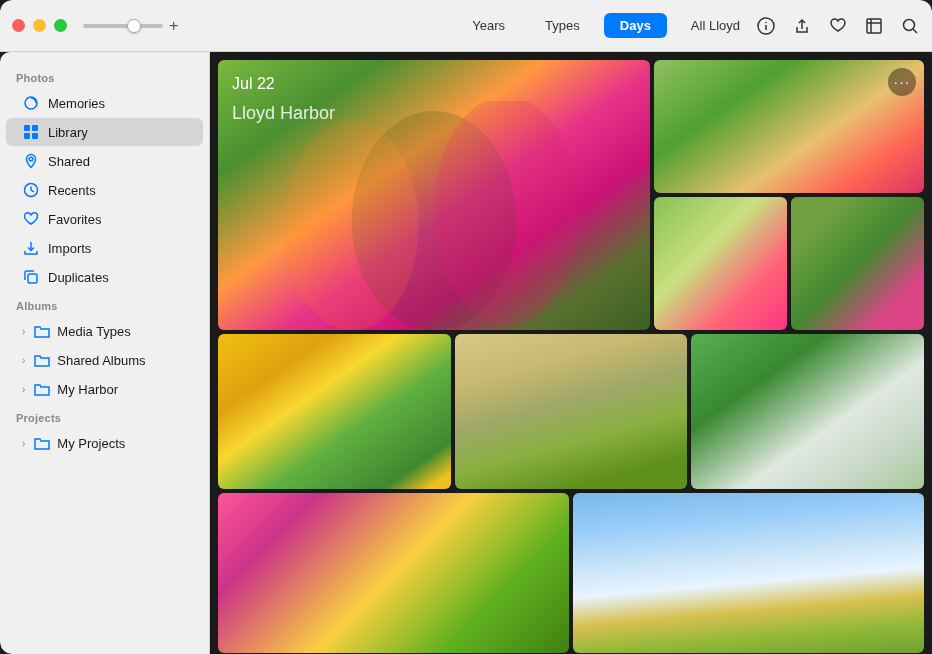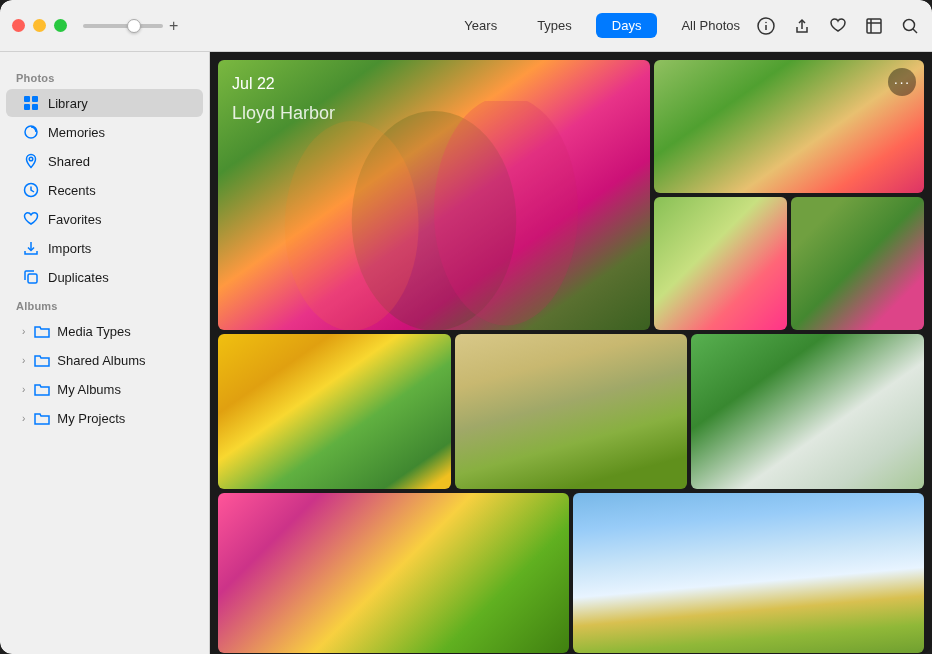--- a/index.html
+++ b/index.html
@@ -97,21 +97,21 @@
       font-size: 13px;
       color: #333;
       cursor: pointer;
       border-radius: 6px;
       font-weight: 400;
     }
 
     .nav-tab.active {
       background: #007aff;
       color: white;
-      font-weight: 400;
+      font-weight: 700;
     }
 
     .toolbar-icons {
       display: flex;
       align-items: center;
       gap: 16px;
       margin-left: auto;
     }
 
     .toolbar-icon {
@@ -123,20 +123,21 @@
       cursor: pointer;
       color: #333;
       font-size: 16px;
     }
 
     
     .main-content {
       display: flex;
       flex: 1;
       overflow: hidden;
+      border-radius: 10px;
     }
 
     
     .sidebar {
       width: 210px;
       background: #f0f0f0;
       border-right: 1px solid #d0d0d0;
       padding: 12px 0;
       flex-shrink: 0;
       overflow-y: auto;
@@ -285,21 +286,21 @@
       <div class="zoom-slider">
         <div class="zoom-thumb"></div>
       </div>
       <span class="zoom-plus">+</span>
     </div>
 
     <div class="nav-tabs">
       <div class="nav-tab">Years</div>
       <div class="nav-tab">Types</div>
       <div class="nav-tab active">Days</div>
-      <div class="nav-tab">All Photos</div>
+      <div class="nav-tab">All Lloyd</div>
     </div>
 
     <div class="toolbar-icons">
       <div class="toolbar-icon">
         <svg width="18" height="18" viewBox="0 0 18 18" fill="none" stroke="#333" stroke-width="1.5">
           <circle cx="9" cy="9" r="8"></circle>
           <line x1="9" y1="8" x2="9" y2="13"></line>
           <circle cx="9" cy="5.5" r="0.8" fill="#333" stroke="none"></circle>
         </svg>
       </div>
@@ -329,42 +330,42 @@
         </svg>
       </div>
     </div>
   </div>
 
   <div class="main-content">
 
     <div class="sidebar">
       <div class="sidebar-section-label">Photos</div>
 
+      <div class="sidebar-item">
+        <div class="sidebar-item-icon blue-icon">
+          <svg width="16" height="16" viewBox="0 0 16 16" fill="none" stroke="#007aff" stroke-width="1.5">
+            <circle cx="8" cy="8" r="6"></circle>
+            <path d="M8,3 A5,5 0 0,1 13,8" stroke-width="1.5"></path>
+          </svg>
+        </div>
+        <span class="sidebar-item-label">Memories</span>
+      </div>
+
       <div class="sidebar-item active">
         <div class="sidebar-item-icon blue-icon">
           <svg width="16" height="16" viewBox="0 0 16 16" fill="#007aff">
             <rect x="1" y="1" width="6" height="6" rx="1"></rect>
             <rect x="9" y="1" width="6" height="6" rx="1"></rect>
             <rect x="1" y="9" width="6" height="6" rx="1"></rect>
             <rect x="9" y="9" width="6" height="6" rx="1"></rect>
           </svg>
         </div>
         <span class="sidebar-item-label">Library</span>
       </div>
 
-      <div class="sidebar-item">
-        <div class="sidebar-item-icon blue-icon">
-          <svg width="16" height="16" viewBox="0 0 16 16" fill="none" stroke="#007aff" stroke-width="1.5">
-            <circle cx="8" cy="8" r="6"></circle>
-            <path d="M8,3 A5,5 0 0,1 13,8" stroke-width="1.5"></path>
-          </svg>
-        </div>
-        <span class="sidebar-item-label">Memories</span>
-      </div>
-
 
       <div class="sidebar-item">
         <div class="sidebar-item-icon blue-icon">
           <svg width="16" height="16" viewBox="0 0 16 16" fill="none" stroke="#007aff" stroke-width="1.5">
             <path d="M8,1.5 C5.5,1.5 3.5,3.5 3.5,6 C3.5,9.5 8,14.5 8,14.5 C8,14.5 12.5,9.5 12.5,6 C12.5,3.5 10.5,1.5 8,1.5z"></path>
             <circle cx="8" cy="6" r="1.8"></circle>
           </svg>
         </div>
         <span class="sidebar-item-label">Shared</span>
       </div>
@@ -431,23 +432,24 @@
         <span class="sidebar-item-label">Shared Albums</span>
       </div>
 
       <div class="sidebar-group-item">
         <span class="chevron-icon">›</span>
         <div class="group-folder-icon blue-icon">
           <svg width="16" height="13" viewBox="0 0 16 13" fill="none" stroke="#007aff" stroke-width="1.5">
             <path d="M1,3 L1,12 L15,12 L15,4 L7,4 L6,2 L1,2 Z"></path>
           </svg>
         </div>
-        <span class="sidebar-item-label">My Albums</span>
-      </div>
-
+        <span class="sidebar-item-label">My Harbor</span>
+      </div>
+
+      <div class="sidebar-section-label">Projects</div>
 
       <div class="sidebar-group-item">
         <span class="chevron-icon">›</span>
         <div class="group-folder-icon blue-icon">
           <svg width="16" height="13" viewBox="0 0 16 13" fill="none" stroke="#007aff" stroke-width="1.5">
             <path d="M1,3 L1,12 L15,12 L15,4 L7,4 L6,2 L1,2 Z"></path>
           </svg>
         </div>
         <span class="sidebar-item-label">My Projects</span>
       </div>

